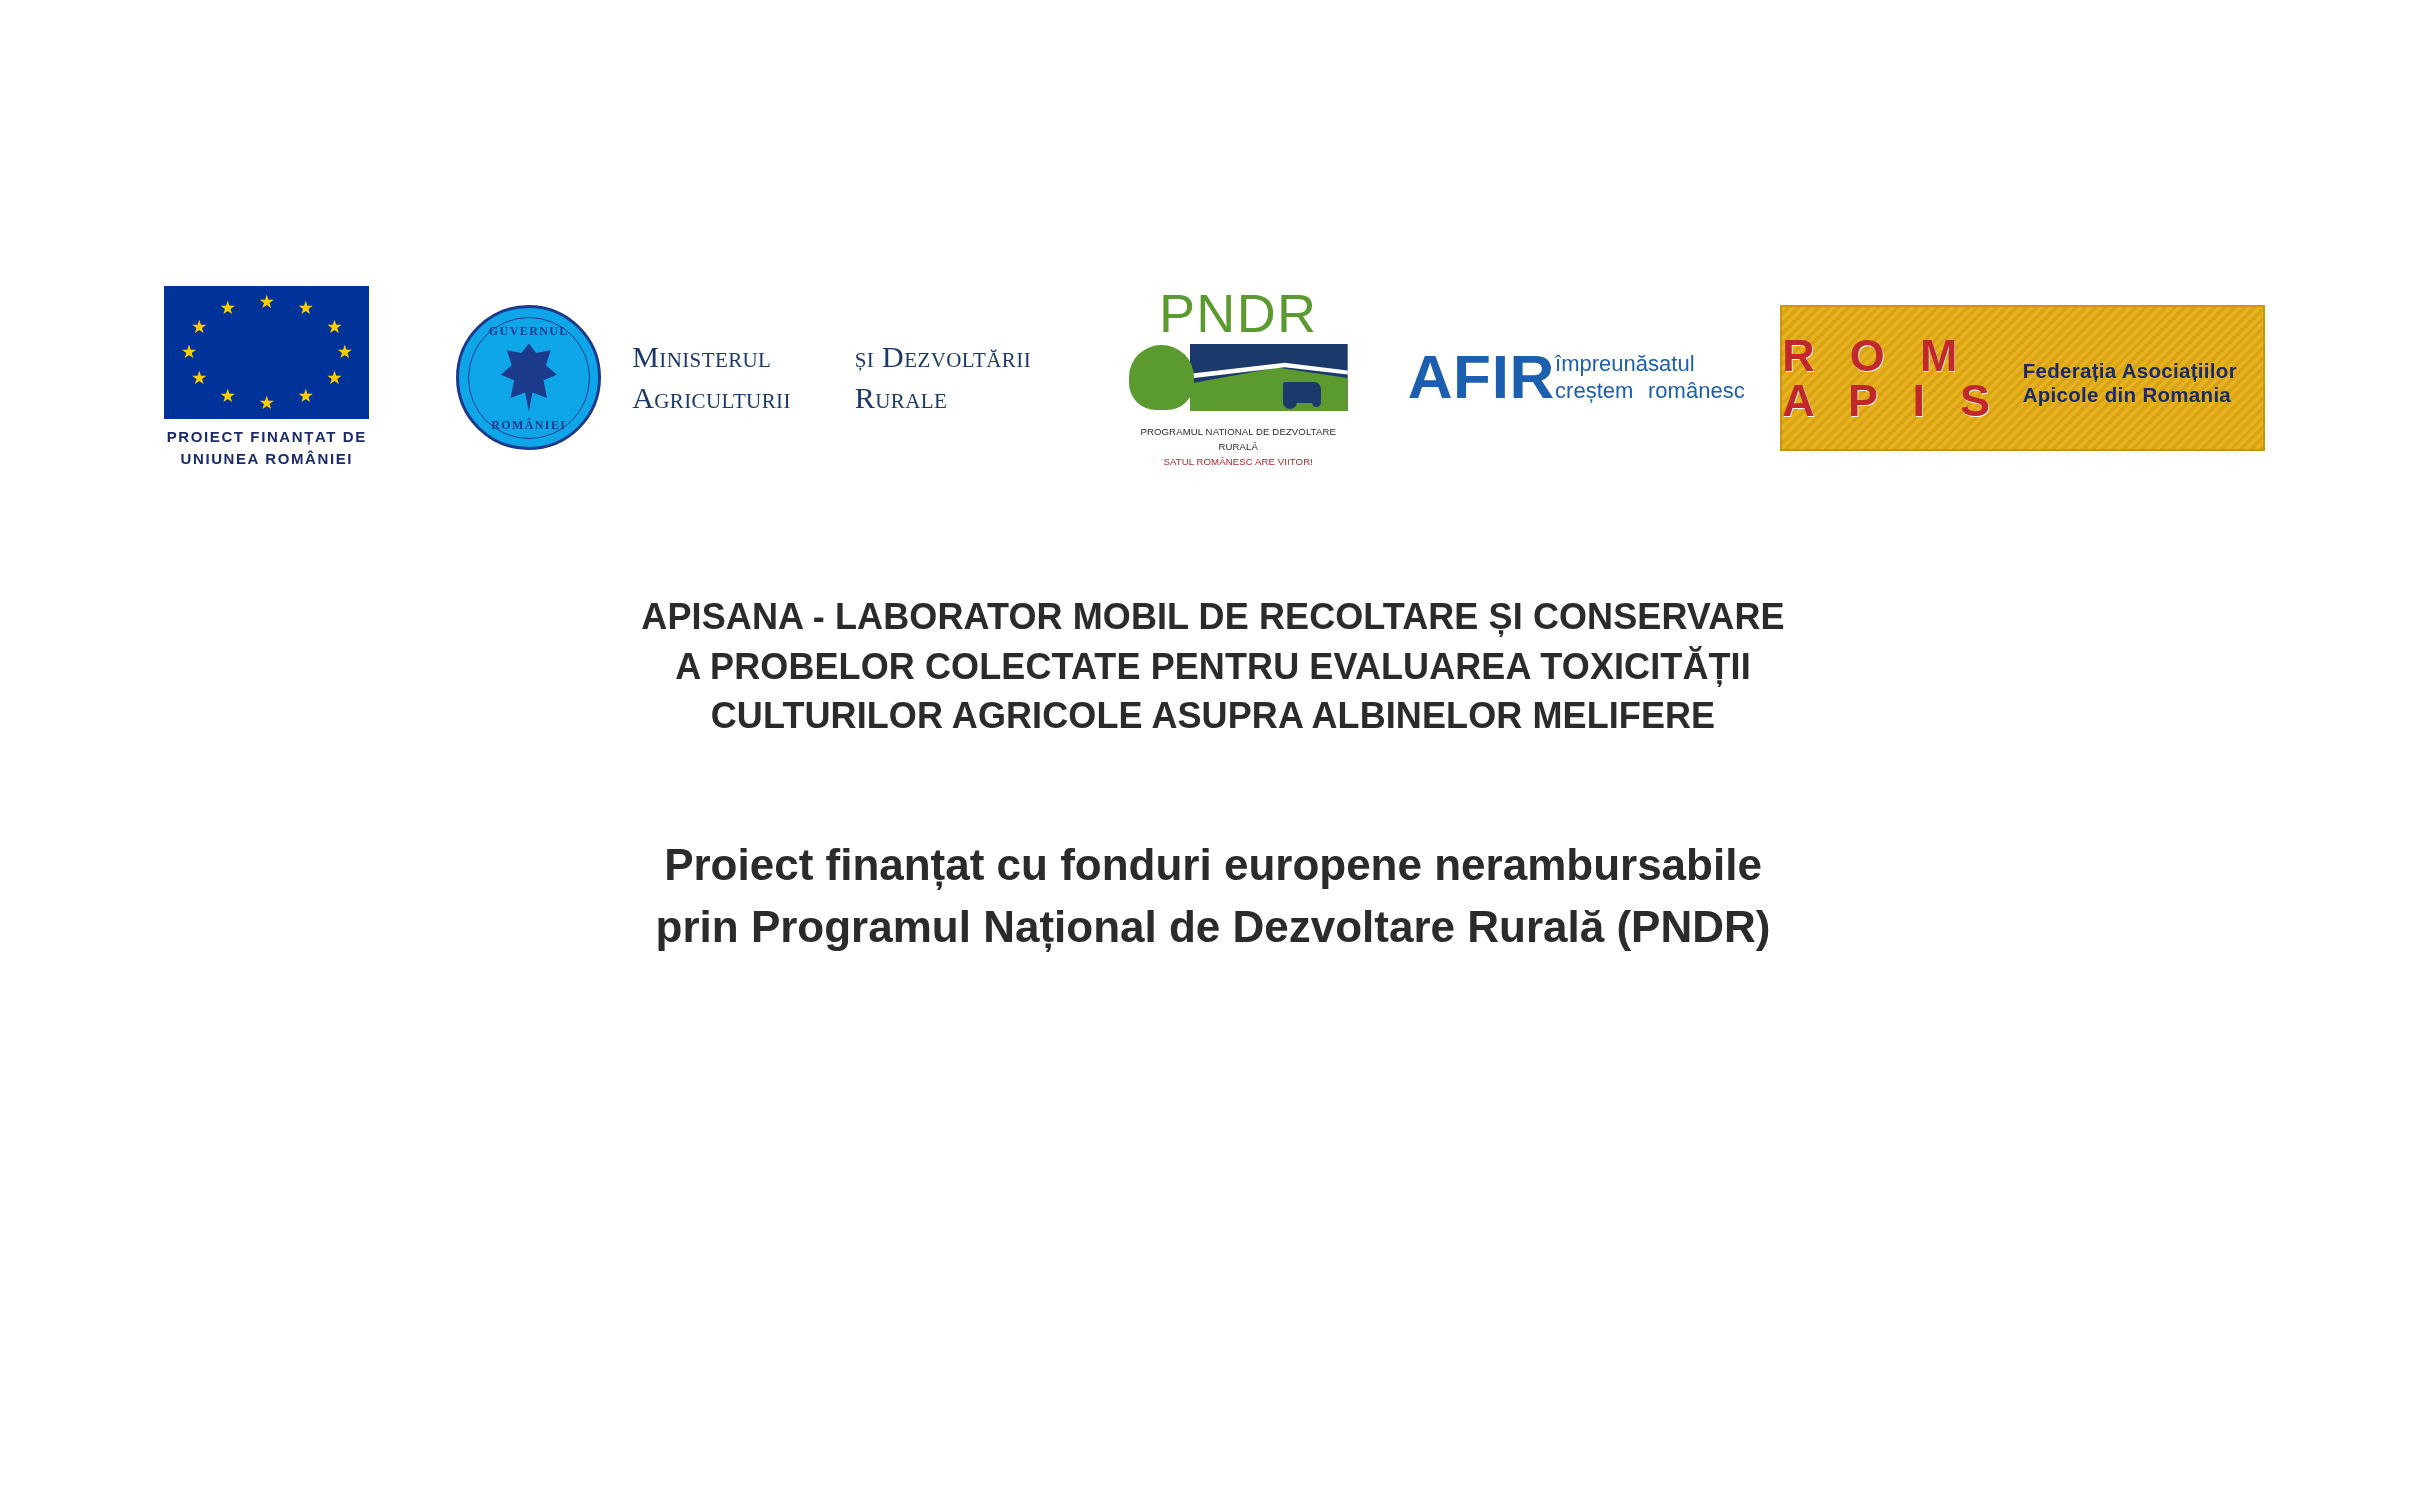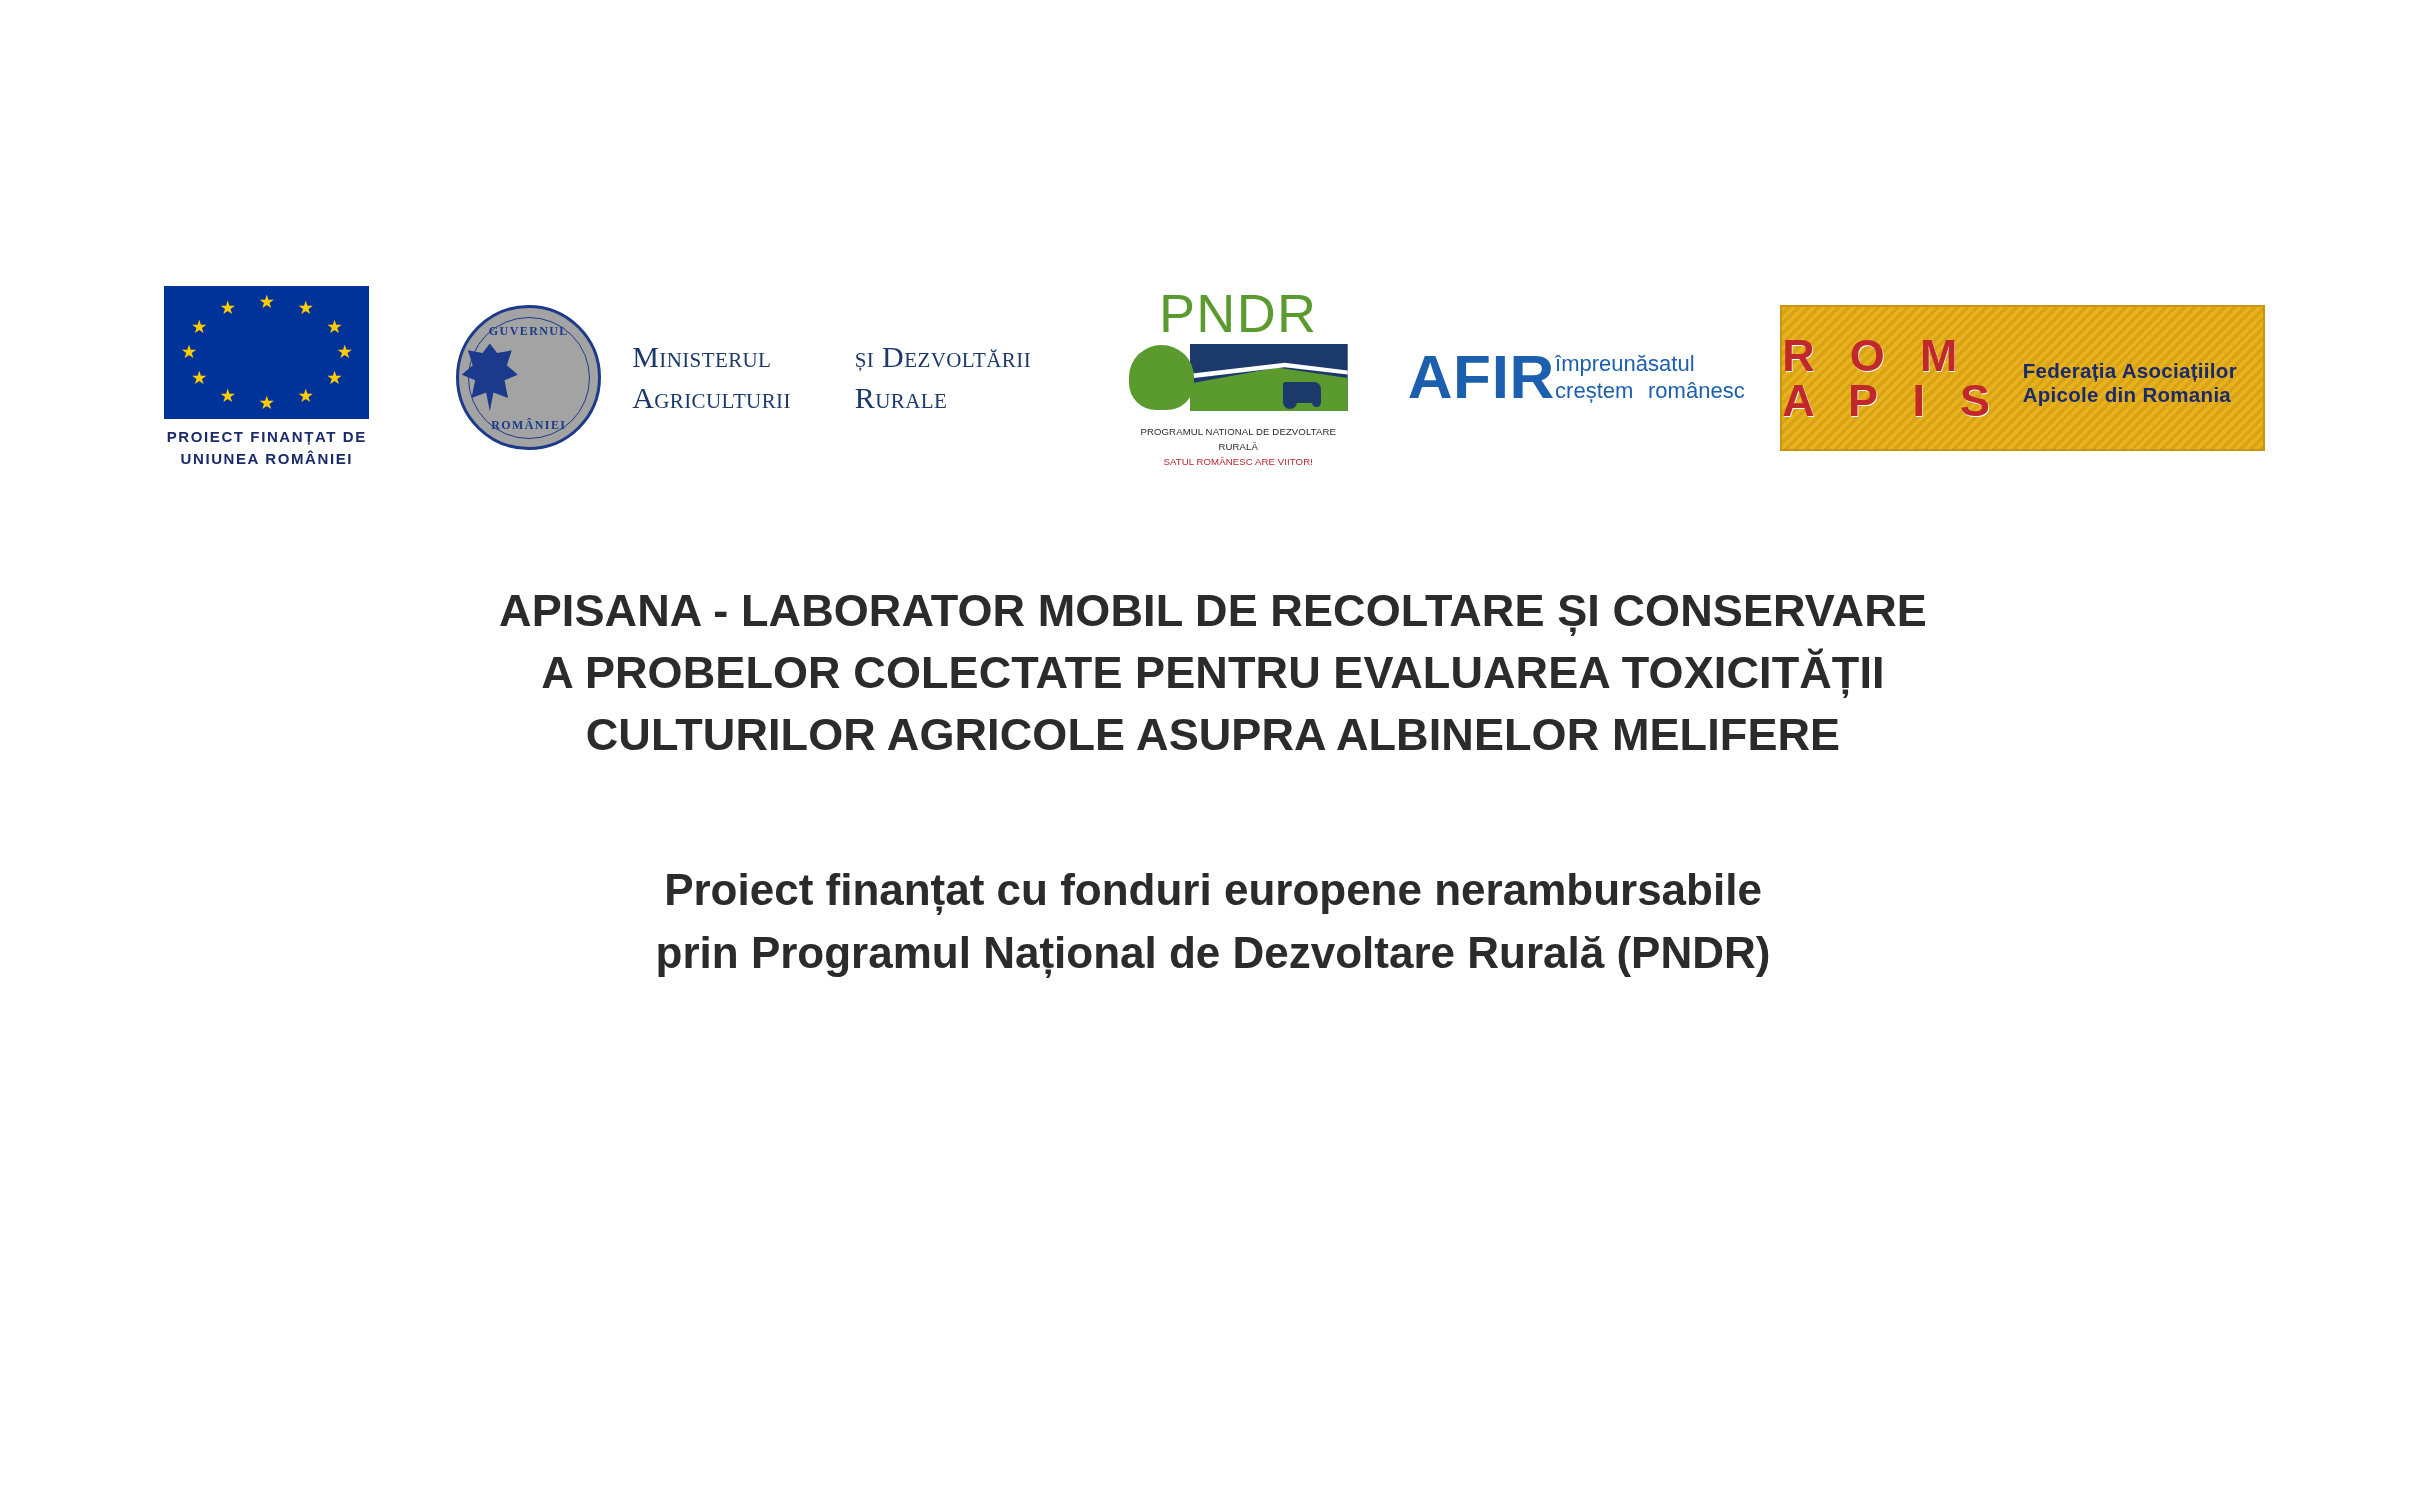--- a/index.html
+++ b/index.html
@@ -85,22 +85,22 @@
     justify-content: center;
   }
   .gov-seal {
     width: 139px;
     height: 139px;
     border: 3.5px solid #1b3a8c;
     border-radius: 50%;
     position: relative;
     display: flex;
     align-items: center;
-    justify-content: flex-start;
-    background: #a3a3a3;
+    justify-content: center;
+    background: #0ea5e9;
   }
   .gov-seal::before {
     content: "";
     position: absolute;
     left: 8.5px;
     top: 8.5px;
     right: 8.5px;
     bottom: 8.5px;
     border: 1.4px solid #1b3a8c;
     border-radius: 50%;
@@ -288,26 +288,26 @@
 
   
   .text-block {
     position: absolute;
     left: 0;
     top: 580px;
     width: 2426px;
     text-align: center;
   }
   .project-title {
-    font-size: 45px;
+    font-size: 36px;
     font-weight: bold;
     color: #2b2b2b;
     line-height: 1.38;
     letter-spacing: 0.1px;
-    margin: 0 auto;
+    margin: 12px auto;
     width: 2052px;
   }
   .funding-note {
     margin: 0 auto;
     margin-top: 93px;
     font-size: 44px;
     font-weight: bold;
     color: #2b2b2b;
     line-height: 1.42;
     width: 2052px;

